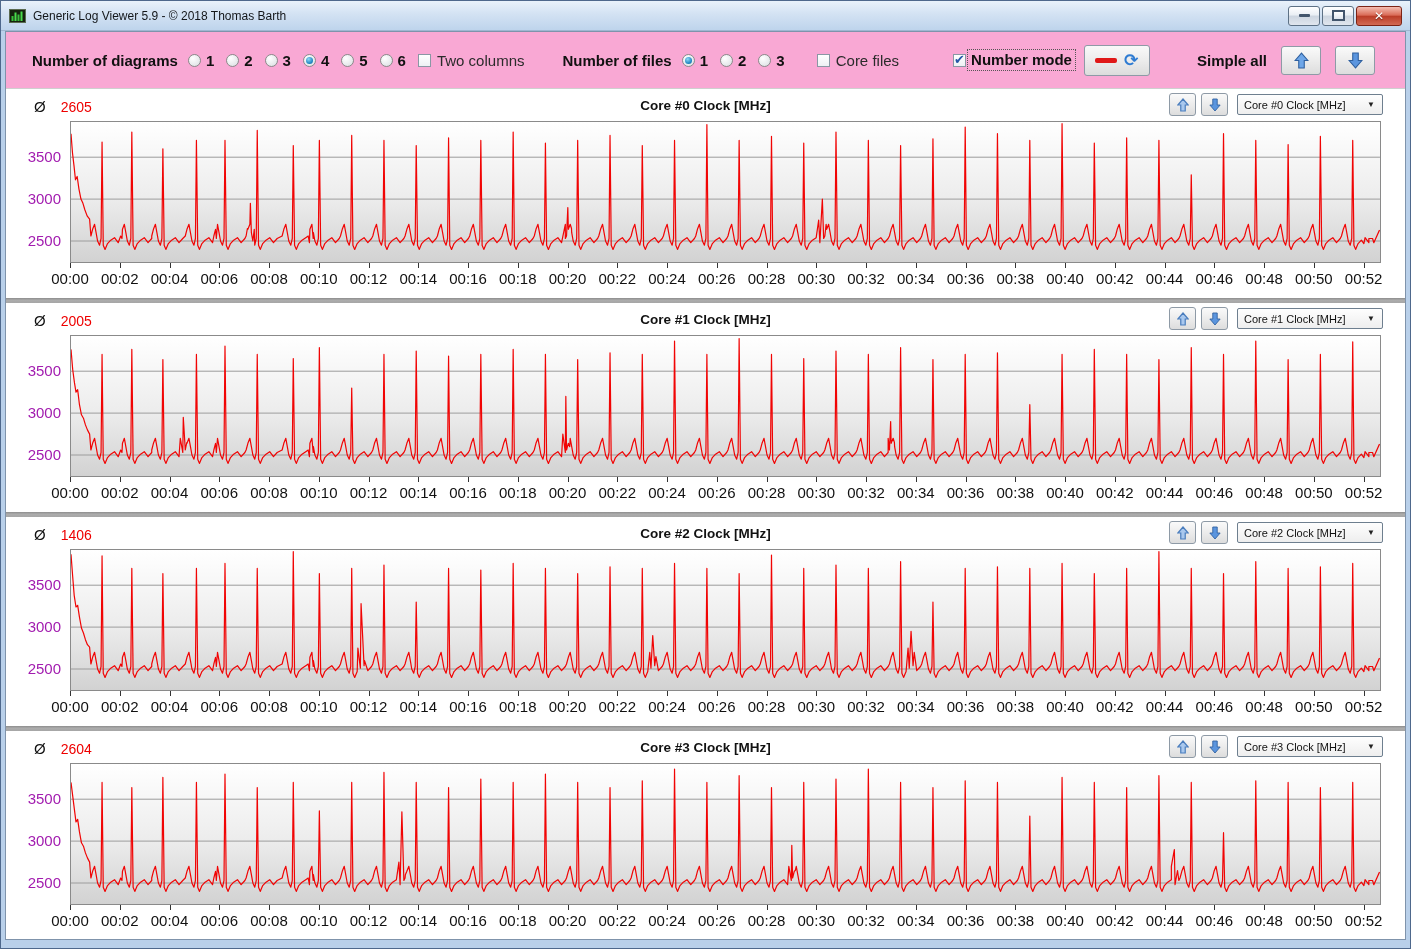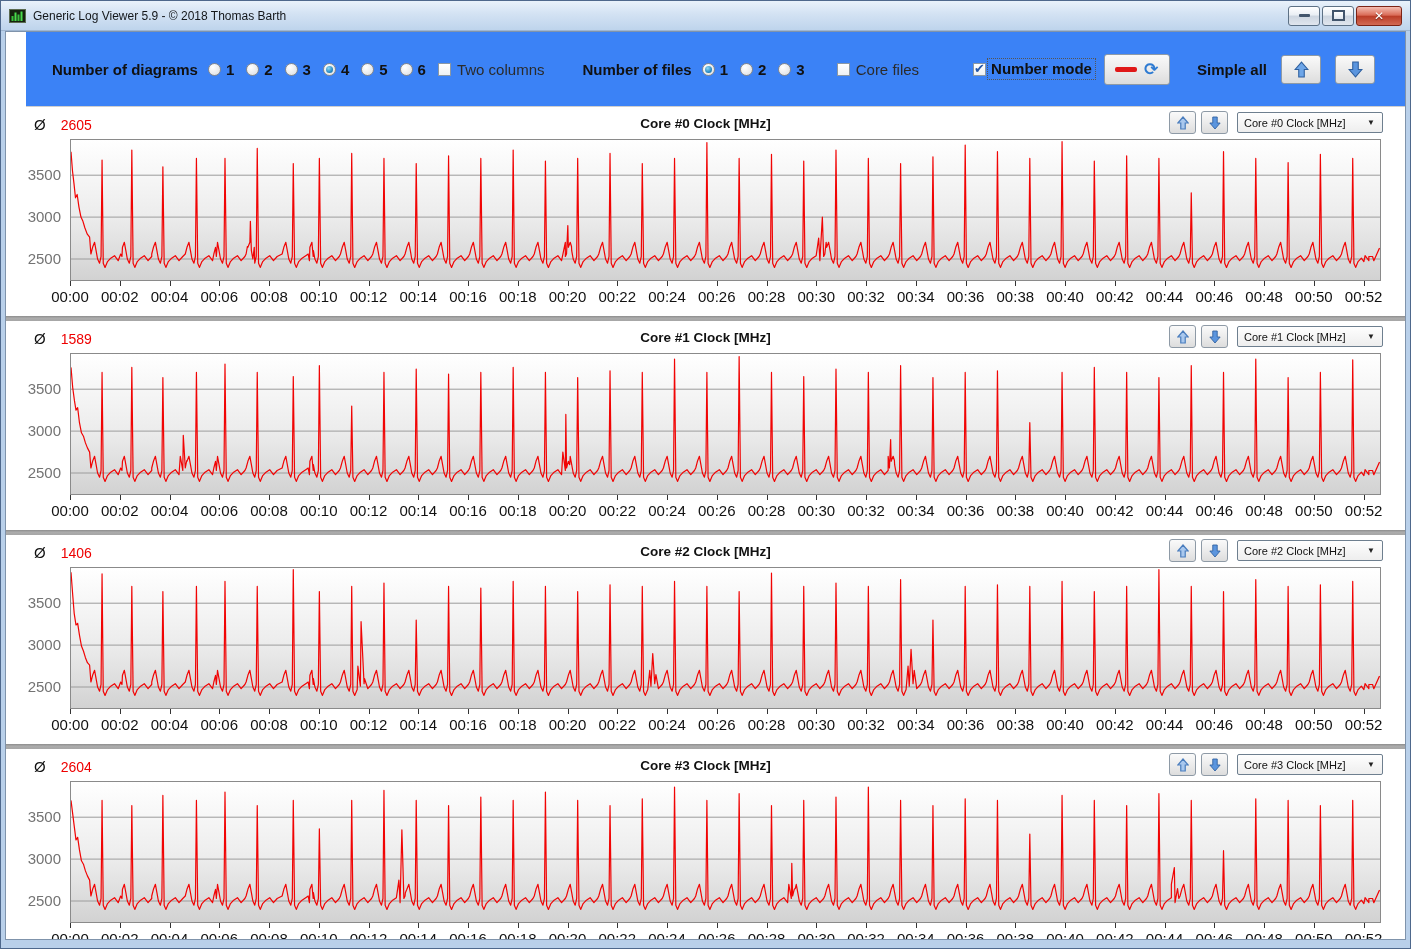--- a/index.html
+++ b/index.html
@@ -11,21 +11,21 @@
   .title-text{font-size:12px;color:#14171a;}
   .win-buttons{margin-left:auto;display:flex;align-items:center;}
   .wbtn{height:20px;width:32px;margin-left:2px;border:1px solid #5d7185;border-radius:3px;background:linear-gradient(#ffffff,#e9eef4 45%,#ccd5e0 50%,#e0e6ee);display:flex;align-items:center;justify-content:center;box-sizing:border-box;cursor:default;}
   .wbtn.close{width:46px;background:linear-gradient(#f4beb2,#da6c58 45%,#bb3d28 52%,#d26a54);border-color:#7c2315;}
   .g-min{width:11px;height:3px;background:#42556c;border-radius:1px;}
   .g-max{width:9px;height:7px;border:2px solid #42556c;background:linear-gradient(#fff,#dfe6ee);}
   .g-close{color:#fff;font-size:12px;font-weight:bold;line-height:1;text-shadow:0 1px 1px #6b1d10;}
   
   .content{position:absolute;left:4px;right:4px;top:30px;bottom:8px;background:#fff;border:1px solid #7f93ab;box-sizing:border-box;overflow:hidden;}
   
-  .toolbar{height:75px;display:flex;align-items:center;padding:0 26px;background:#3b82f6;border-bottom:1px solid #cfcfcf;box-sizing:border-box;white-space:nowrap;margin-left:20px;}
+  .toolbar{height:57px;display:flex;align-items:center;padding:0 26px;background:#f9a8d4;border-bottom:1px solid #cfcfcf;box-sizing:border-box;white-space:nowrap;}
   .tb-label{font-weight:bold;font-size:15px;color:#111;}
   .radio-group{display:flex;align-items:center;margin-left:10px;}
   .radio-item{display:flex;align-items:center;margin-right:12px;cursor:default;}
   .radio{width:13px;height:13px;border-radius:50%;border:1px solid #8a8a8a;background:radial-gradient(circle at 35% 30%,#ffffff,#d9dde1);position:relative;box-sizing:border-box;}
   .radio.on::after{content:"";position:absolute;inset:2px;border-radius:50%;background:radial-gradient(circle at 38% 32%,#8fd9f5,#2186c4 65%,#135c8d);}
   .radio-num{font-weight:bold;font-size:15px;color:#111;margin-left:5px;}
   .checkbox{width:13px;height:13px;border:1px solid #8a97a4;background:linear-gradient(#fff,#eef1f4);position:relative;box-sizing:border-box;flex:none;}
   .checkbox.checked::after{content:"✔";position:absolute;left:0;top:-3px;font-size:13px;color:#2456a8;font-weight:bold;}
   .cb-label{font-size:15px;color:#2b2b2b;margin-left:6px;}
   .grp{display:flex;align-items:center;}
@@ -49,21 +49,21 @@
   .avg-symbol{font-size:15px;color:#111;}
   .avg-value{font-size:14px;color:#ee0000;margin-left:15px;}
   .panel-title{position:absolute;left:0;right:0;top:9px;text-align:center;font-weight:bold;font-size:13.5px;color:#111;}
   .panel-controls{position:absolute;right:22px;top:4px;display:flex;align-items:center;}
   .mini-btn{width:25px;height:21px;margin-left:5px;border:1px solid #8e9aa6;border-radius:3px;background:linear-gradient(#fafafa,#ececec 50%,#dddddd);display:flex;align-items:center;justify-content:center;cursor:default;}
   .dropdown{width:146px;height:21px;margin-left:9px;display:flex;align-items:center;border:1px solid #6e7f8f;border-radius:2px;background:linear-gradient(#fefefe,#eeeeee);box-sizing:border-box;cursor:default;}
   .dd-text{font-size:11px;color:#111;padding-left:6px;}
   .dd-arrow{margin-left:auto;margin-right:7px;font-size:8px;color:#222;}
   .chart-wrap{position:absolute;left:0;right:0;top:32px;height:172px;}
   .ylabels{position:absolute;left:0;top:0;width:58px;height:140px;}
-  .ylab{position:absolute;right:3px;transform:translateY(-50%);font-size:15px;color:#737373;}
+  .ylab{position:absolute;right:3px;transform:translateY(-50%);font-size:15px;color:#a21caf;}
   .plot{position:absolute;left:64px;right:24px;top:0;height:140px;border:1px solid #8a8a8a;background:linear-gradient(#ffffff,#ececec 55%,#d2d2d2);box-sizing:content-box;}
   .plot svg{display:block;}
   .xaxis{position:absolute;left:64px;right:24px;top:141px;height:30px;}
   .tick{position:absolute;top:1px;width:1px;height:5px;background:#333;}
   .xlab{position:absolute;top:8px;transform:translateX(-50%);font-size:15px;color:#111;white-space:nowrap;}
 </style>
 </head>
 <body>
 
 <div class="window">
@@ -269,21 +269,21 @@
             </div>
         </div>
       </div>
 
       <div class="divider"></div>
 
       <div class="panel">
         <div class="panel-header">
           <span class="avg-wrap">
               <span class="avg-symbol">Ø</span>
-              <span class="avg-value">1589</span>
+              <span class="avg-value">2005</span>
             </span>
           <span class="panel-title">Core #1 Clock [MHz]</span>
           <span class="panel-controls">
             <span class="mini-btn">
                 <svg width="12" height="14" viewBox="0 0 14 16">
                   <path d="M7 1 L13 8 H9.6 V15 H4.4 V8 H1 Z" fill="#a9c8ee" stroke="#4a7dbd" stroke-width="1.4"></path>
                 </svg>
               </span>
             <span class="mini-btn">
                 <svg width="12" height="14" viewBox="0 0 14 16" style="transform:rotate(180deg)">

